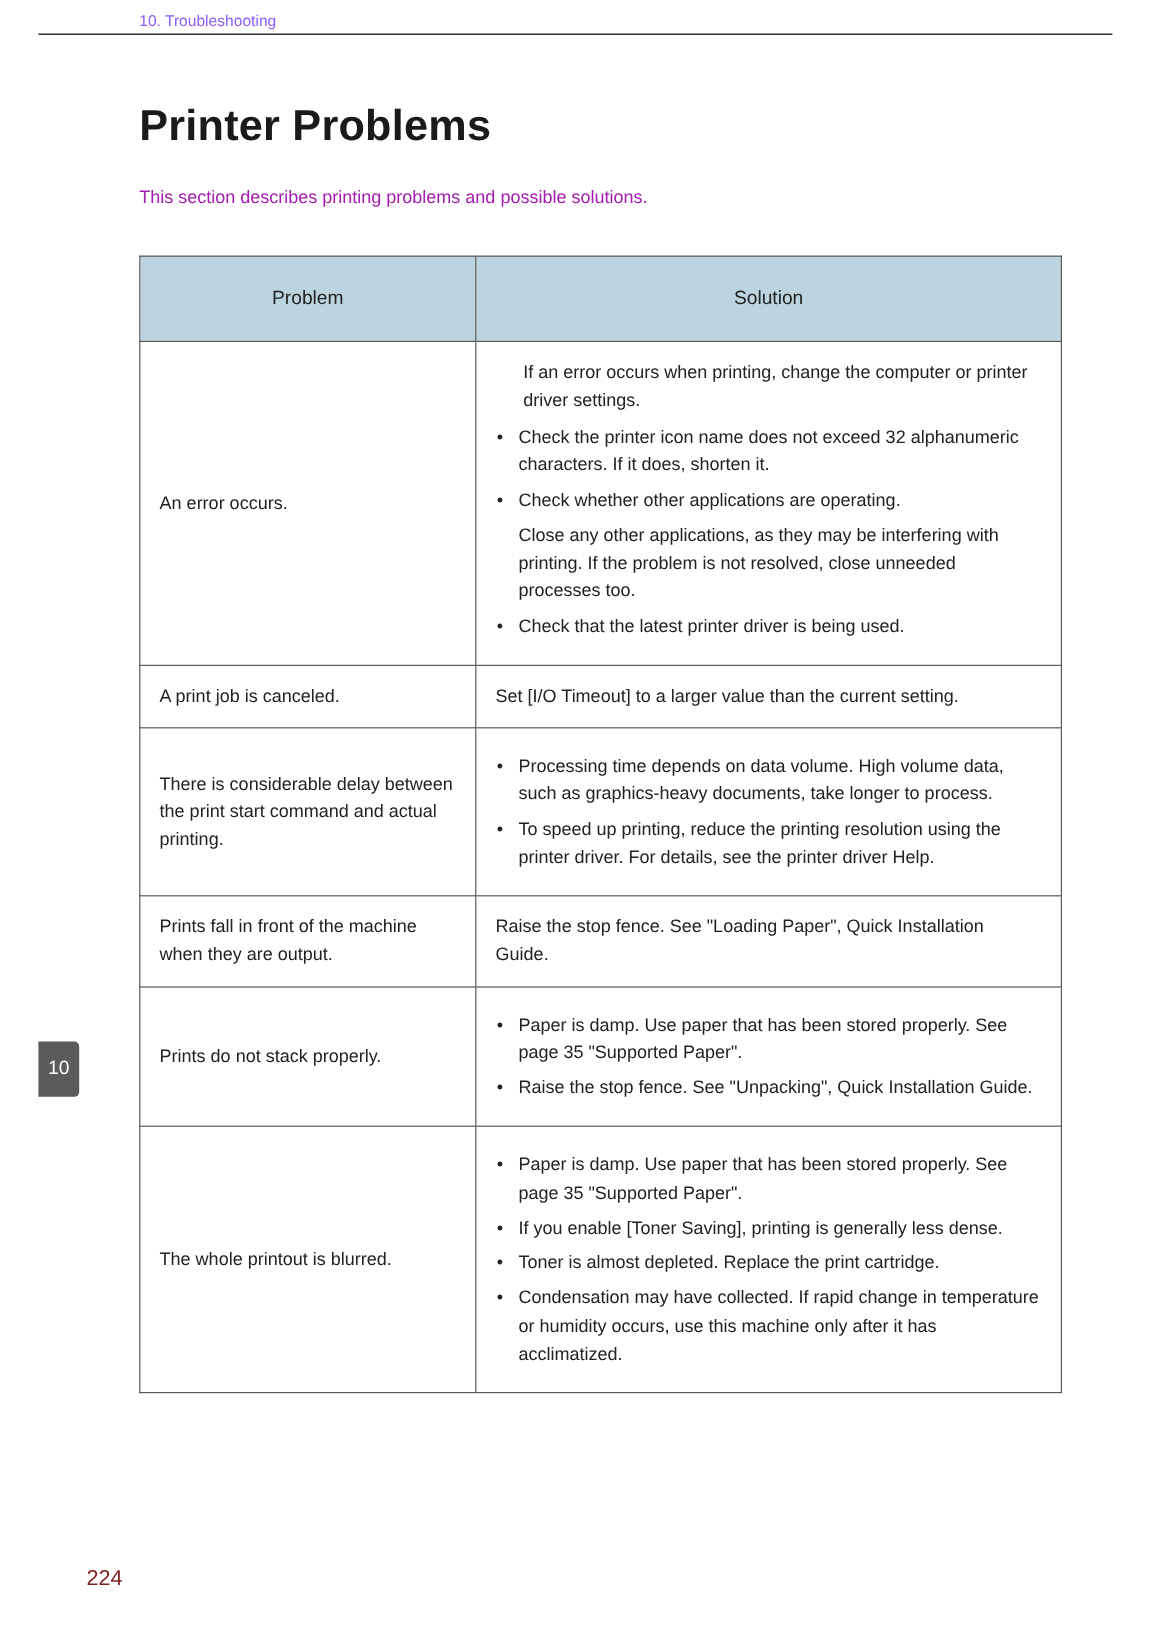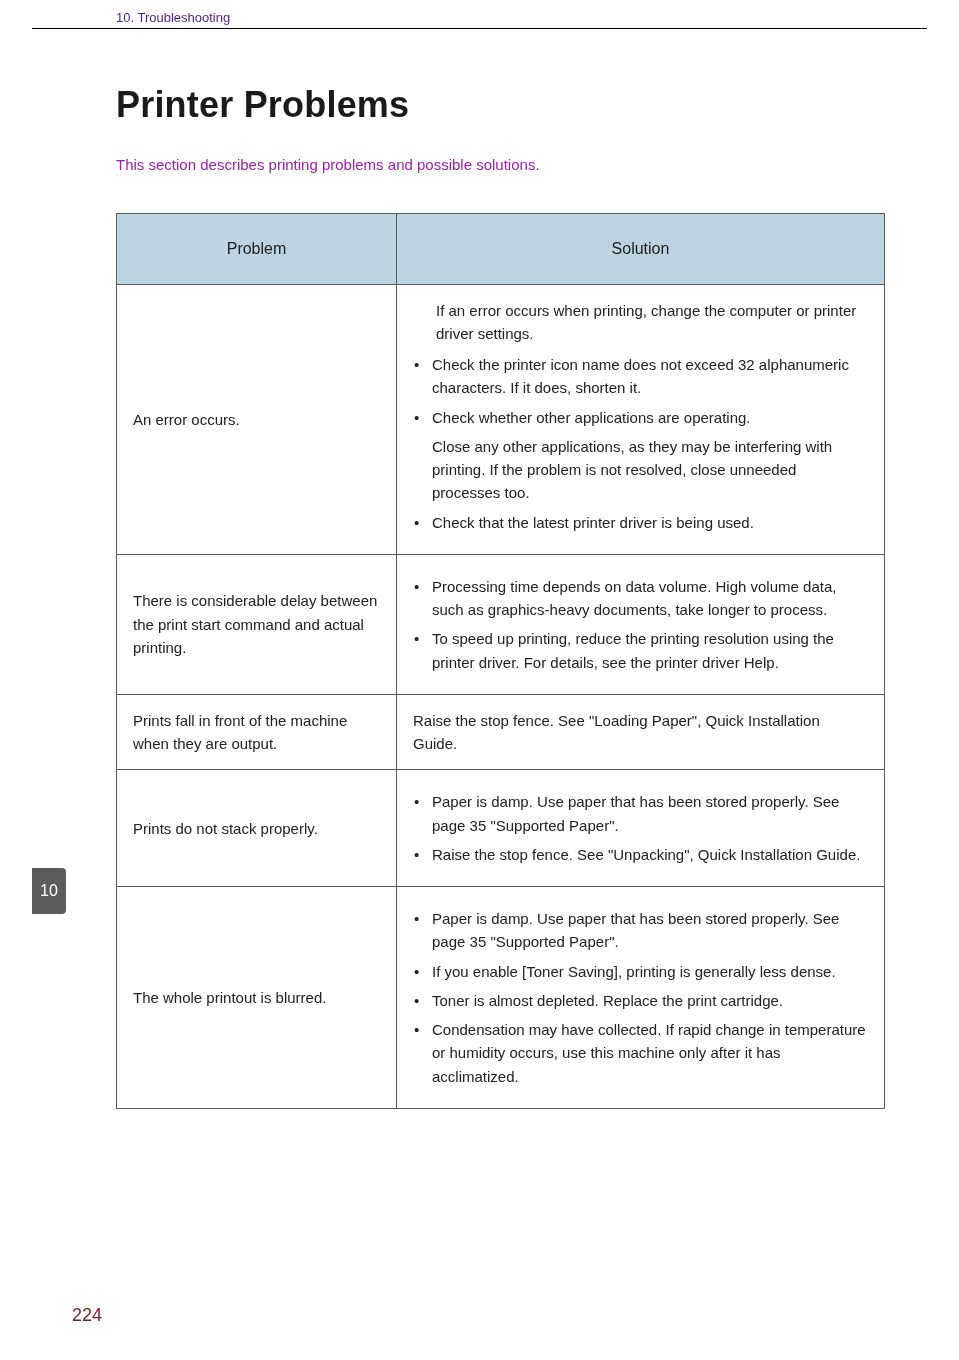--- a/index.html
+++ b/index.html
@@ -1,18 +1,18 @@
 <!DOCTYPE html>
 <html><head>
 <meta charset="utf-8">
 <style>
   * { box-sizing: border-box; margin: 0; padding: 0; }
   html, body { width: 959px; height: 1360px; background: #fff; font-family: "Segoe UI", "Helvetica Neue", Arial, sans-serif; color: #222; }
   .page { position: relative; width: 959px; height: 1360px; }
-  .running-head { position: absolute; top: 10px; left: 116px; font-size: 13px; color: #4c1d95; }
+  .running-head { position: absolute; top: 10px; left: 116px; font-size: 13px; color: #8b5cf6; }
   .head-rule { position: absolute; top: 28px; left: 32px; width: 895px; height: 1px; background: #000; }
   .content { position: absolute; top: 84px; left: 116px; width: 768px; }
   h1.title { font-size: 36px; font-weight: 700; color: #1a1a1a; letter-spacing: 0.2px; margin-bottom: 28px; }
   .intro { font-size: 15px; color: #a21caf; margin-bottom: 36px; line-height: 1.5; }
   table.tbl { width: 100%; border-collapse: collapse; table-layout: fixed; }
   table.tbl col.c1 { width: 280px; }
   table.tbl col.c2 { width: 488px; }
   table.tbl th, table.tbl td { border: 1px solid #5a5a5a; vertical-align: middle; }
   table.tbl th { background: #bbd4df; font-weight: 400; font-size: 16px; color: #222; text-align: center; padding: 26px 8px; }
   table.tbl td { font-size: 15px; color: #222; padding: 14px 16px; line-height: 1.55; }
@@ -58,20 +58,24 @@
               <li>Check the printer icon name does not exceed 32 alphanumeric characters. If it does, shorten it.</li>
               <li>
                 <span>Check whether other applications are operating.</span>
                 <p class="subp">Close any other applications, as they may be interfering with printing. If the problem is not resolved, close unneeded processes too.</p>
               </li>
               <li>Check that the latest printer driver is being used.</li>
             </ul>
           </td>
         </tr>
 
+        <tr>
+          <td>A print job is canceled.</td>
+          <td>Set [I/O Timeout] to a larger value than the current setting.</td>
+        </tr>
 
         <tr>
           <td>There is considerable delay between the print start command and actual printing.</td>
           <td class="sol">
             <ul class="bul">
               <li>Processing time depends on data volume. High volume data, such as graphics-heavy documents, take longer to process.</li>
               <li>To speed up printing, reduce the printing resolution using the printer driver. For details, see the printer driver Help.</li>
             </ul>
           </td>
         </tr>

